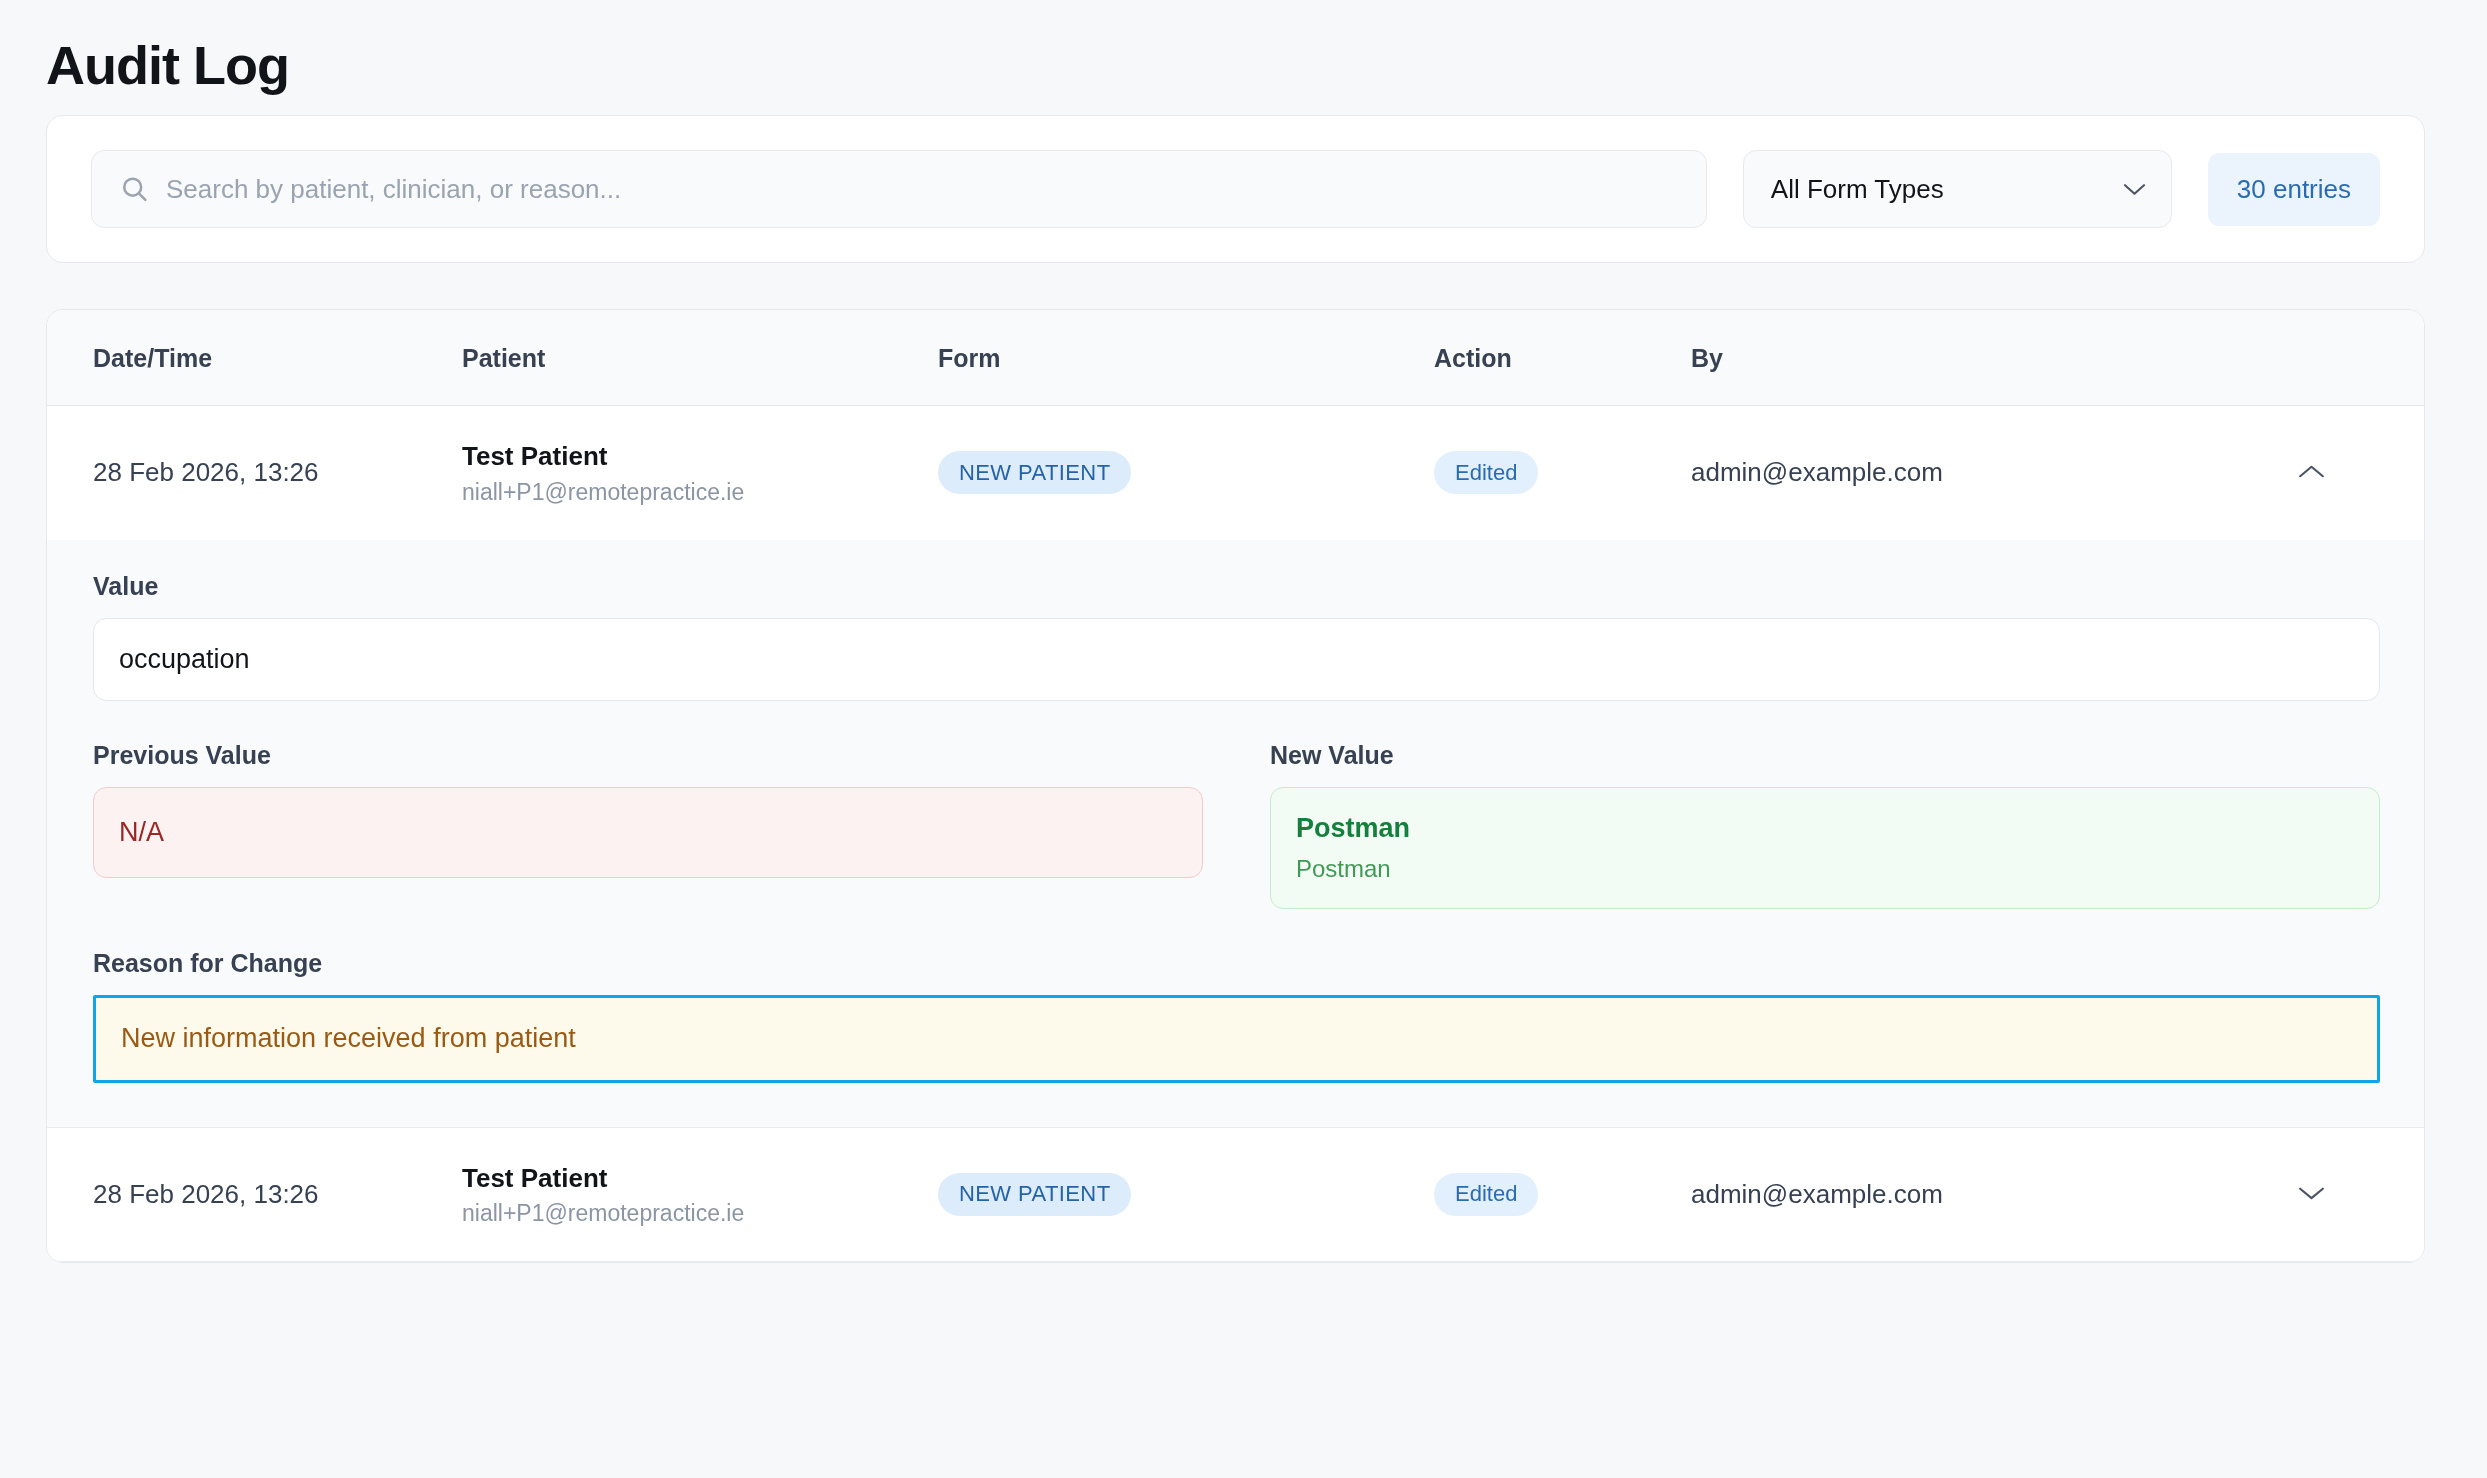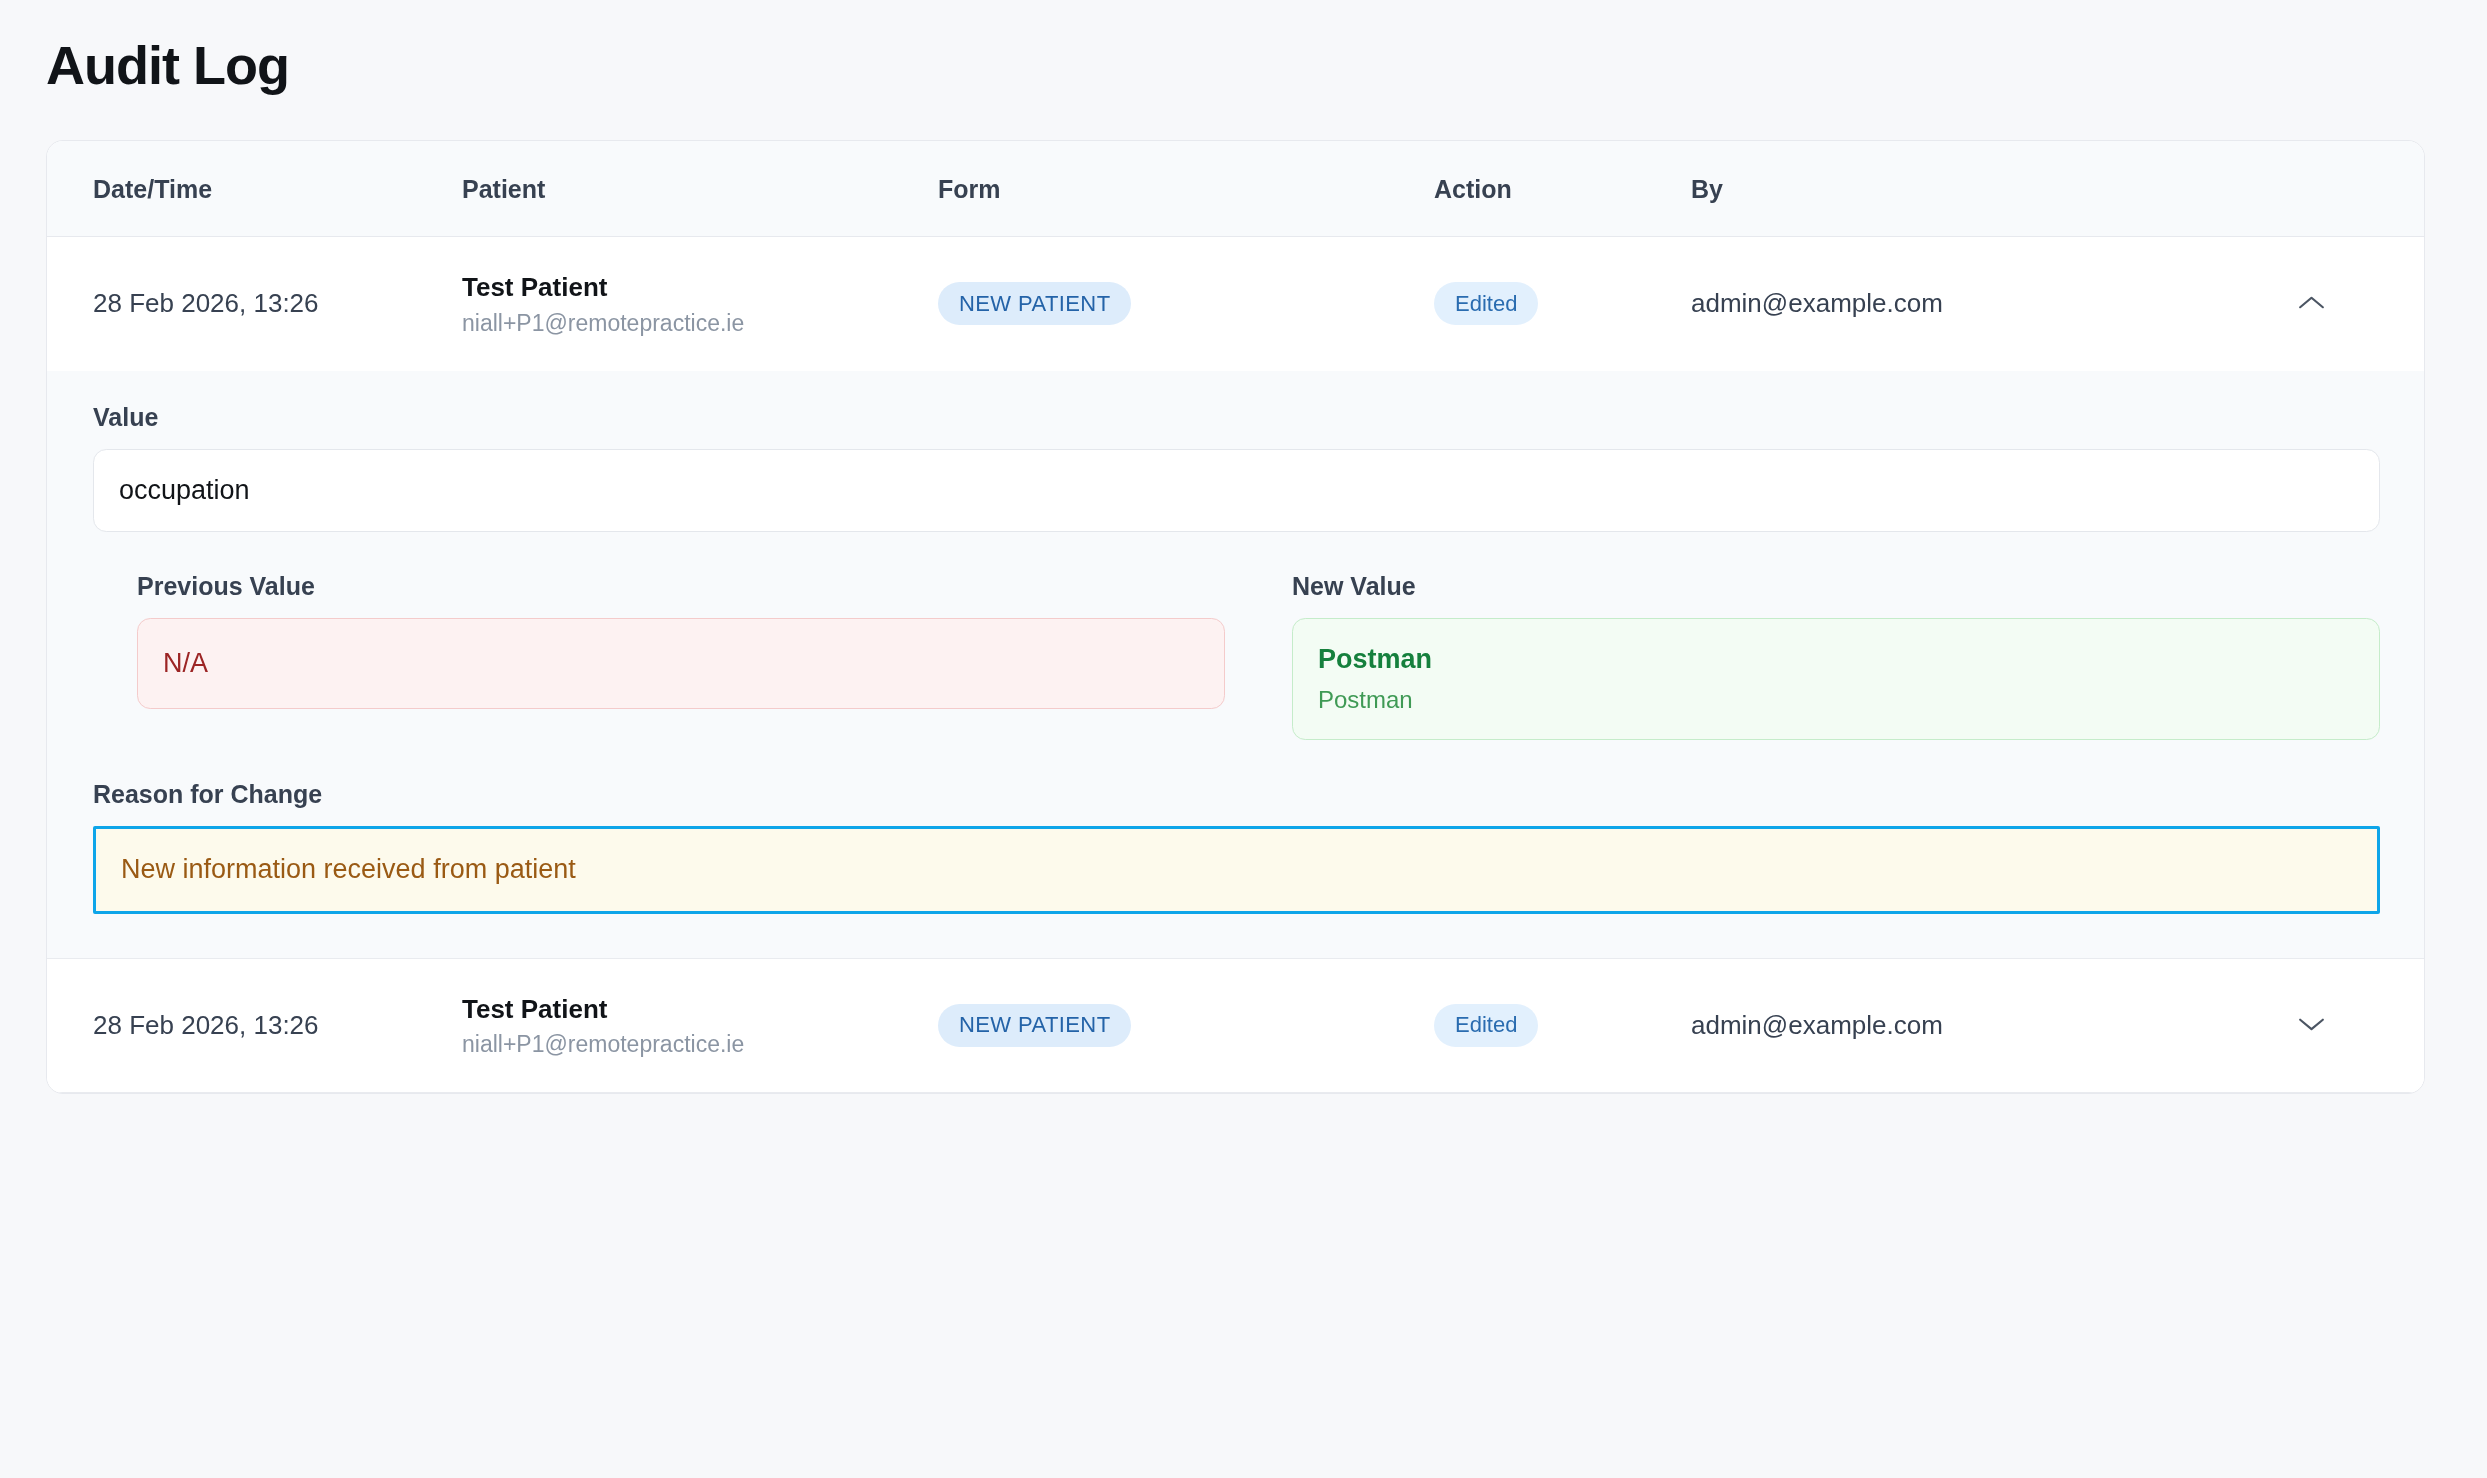--- a/index.html
+++ b/index.html
@@ -174,21 +174,20 @@
     color: #111418;
     min-height: 78px;
     display: flex;
     align-items: center;
   }
   .detail-grid {
     display: grid;
     grid-template-columns: 1fr 1fr;
     gap: 67px;
     margin-top: 40px;
-    margin-left: 44px;
   }
   .val-box {
     border-radius: 13.3px;
     padding: 25px 25px;
     min-height: 91px;
   }
   .val-prev {
     background: #fdf2f2;
     border: 1px solid #f4cbcb;
     color: #9c2525;
@@ -216,20 +215,44 @@
     align-items: center;
   }
 </style>
 </head>
 <body>
 
 <div class="page">
 
   <h1 class="page-title">Audit Log</h1>
 
+  <div class="card filter-card">
+    <div class="search-wrap">
+      <span class="search-icon">
+        <svg viewBox="0 0 24 24" width="29" height="29" fill="none" stroke="#9aa3b0" stroke-width="2.1" stroke-linecap="round">
+          <circle cx="10.5" cy="10.5" r="7"></circle>
+          <line x1="15.8" y1="15.8" x2="21" y2="21"></line>
+        </svg>
+      </span>
+      <input class="search-input" type="text" placeholder="Search by patient, clinician, or reason..." style="">
+    </div>
+
+    <div class="select-wrap">
+      <select class="form-select">
+        <option>All Form Types</option>
+      </select>
+      <span class="select-chevron">
+        <svg viewBox="0 0 26 16" width="25" height="15.2" fill="none" stroke="#4b5563" stroke-width="2.2" stroke-linecap="round" stroke-linejoin="round">
+          <polyline points="3,4 13,13 23,4"></polyline>
+        </svg>
+      </span>
+    </div>
+
+    <div class="entries-badge">30 entries</div>
+  </div>
 
   <div class="card table-card">
     <table class="tbl">
       <colgroup>
         <col class="c-date">
           <col class="c-pat">
           <col class="c-form">
         <col class="c-act">
           <col class="c-by">
           <col class="c-chev">

